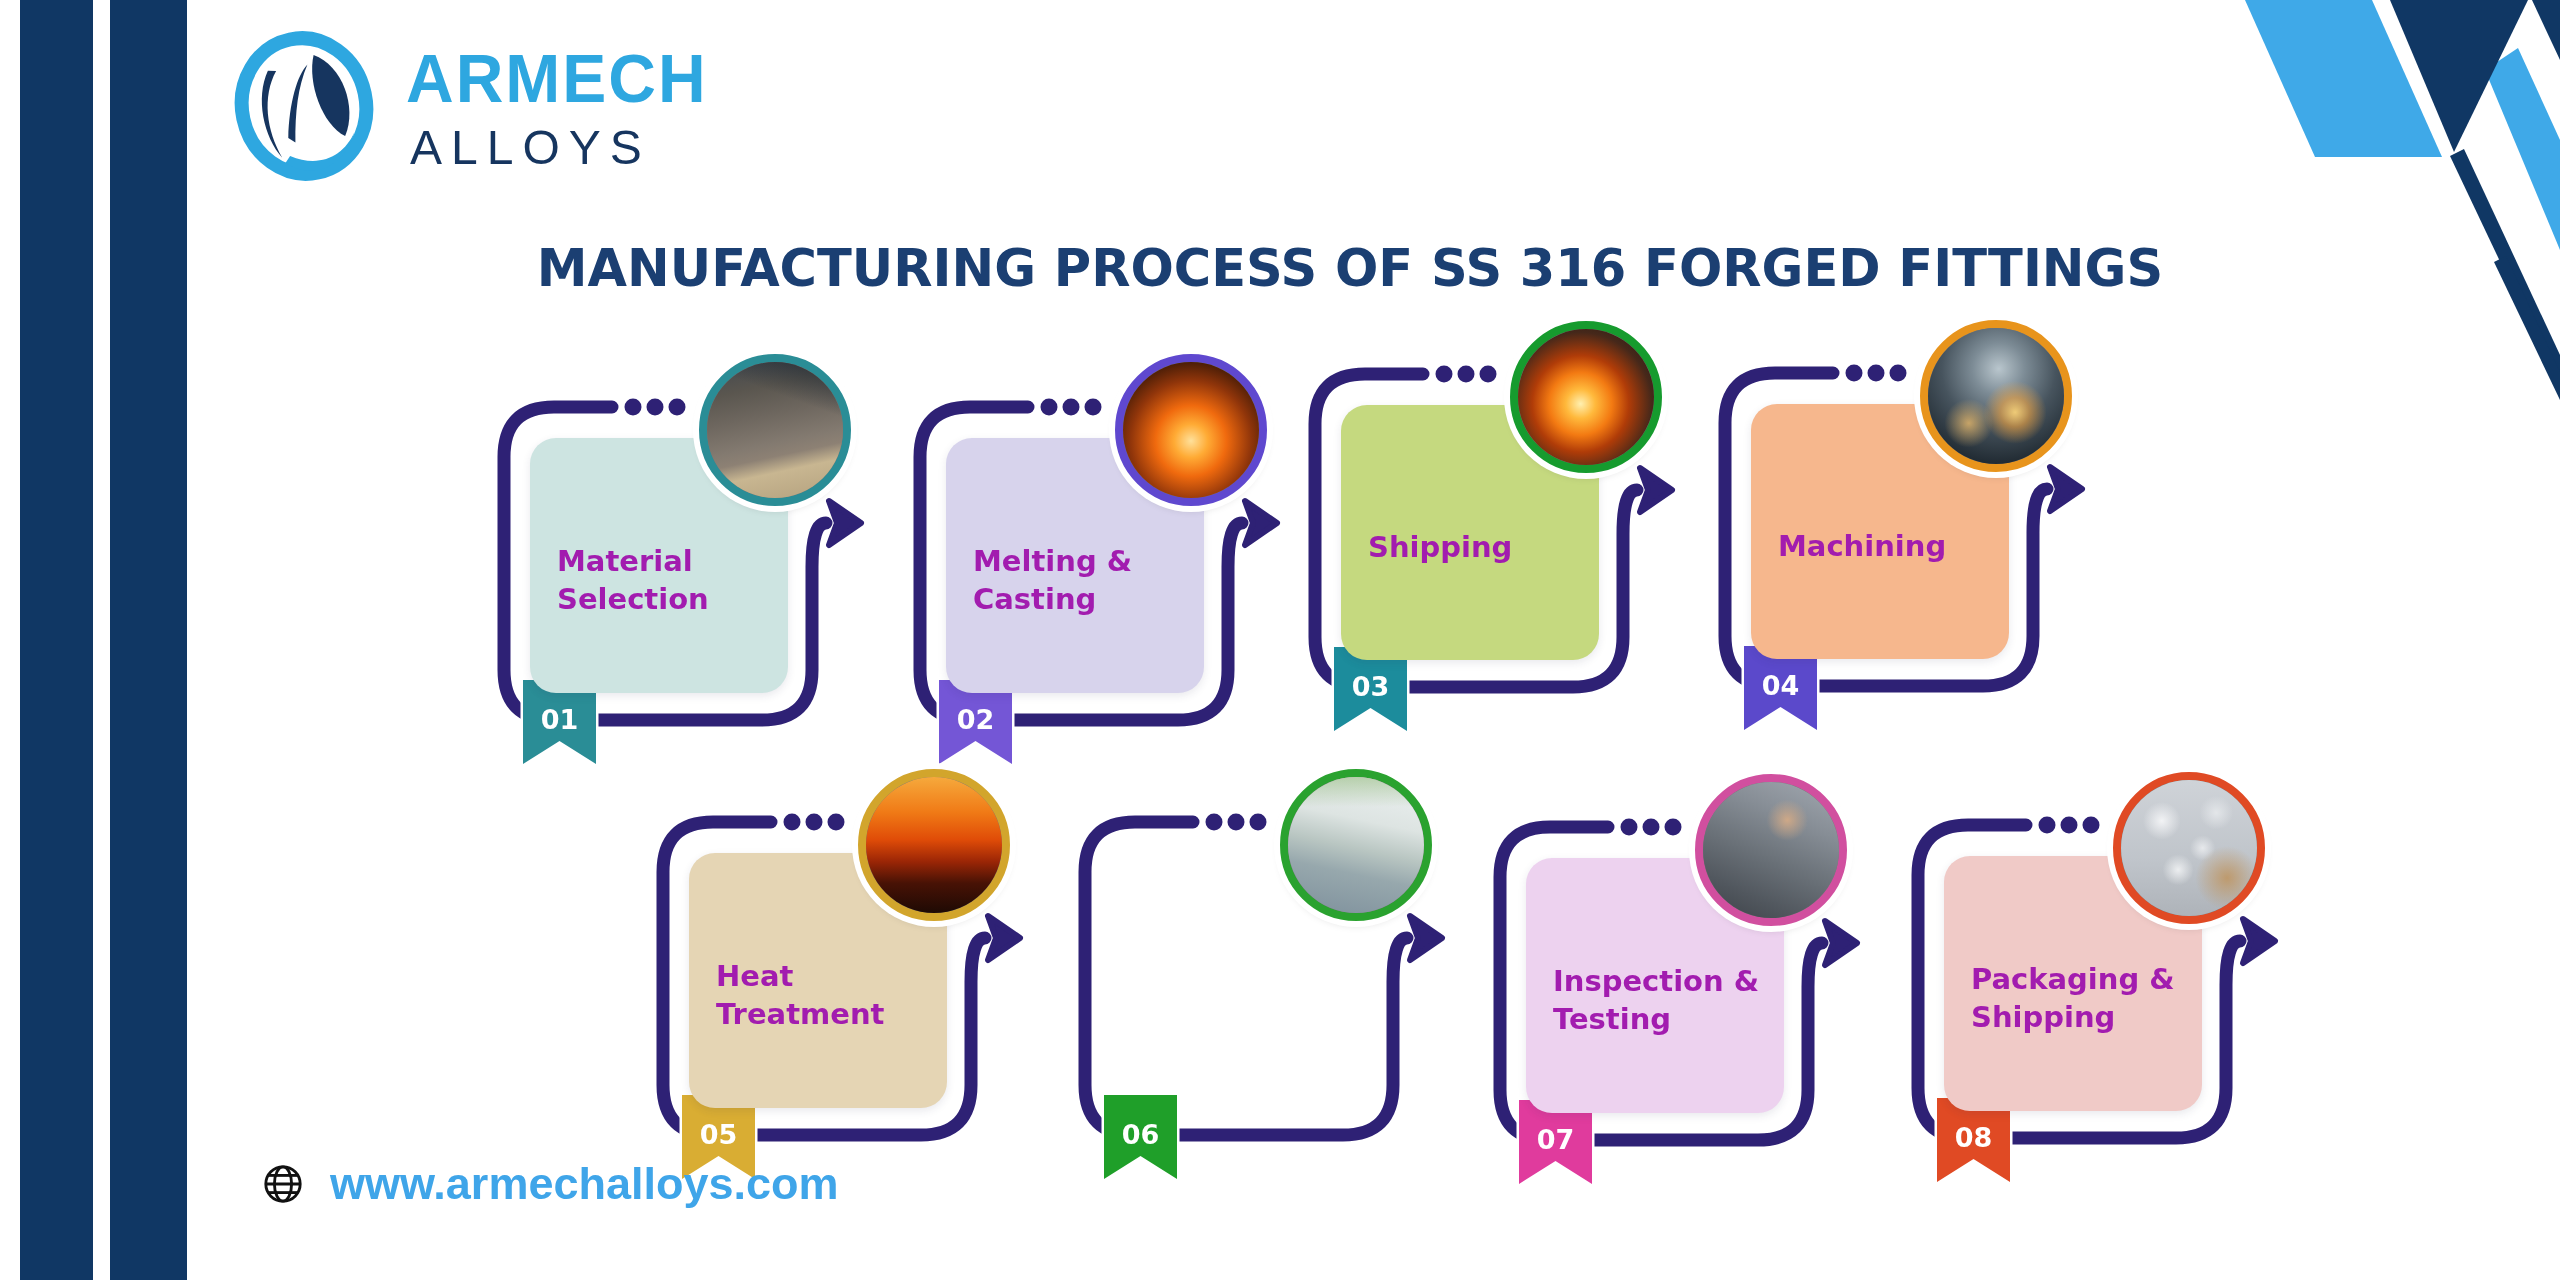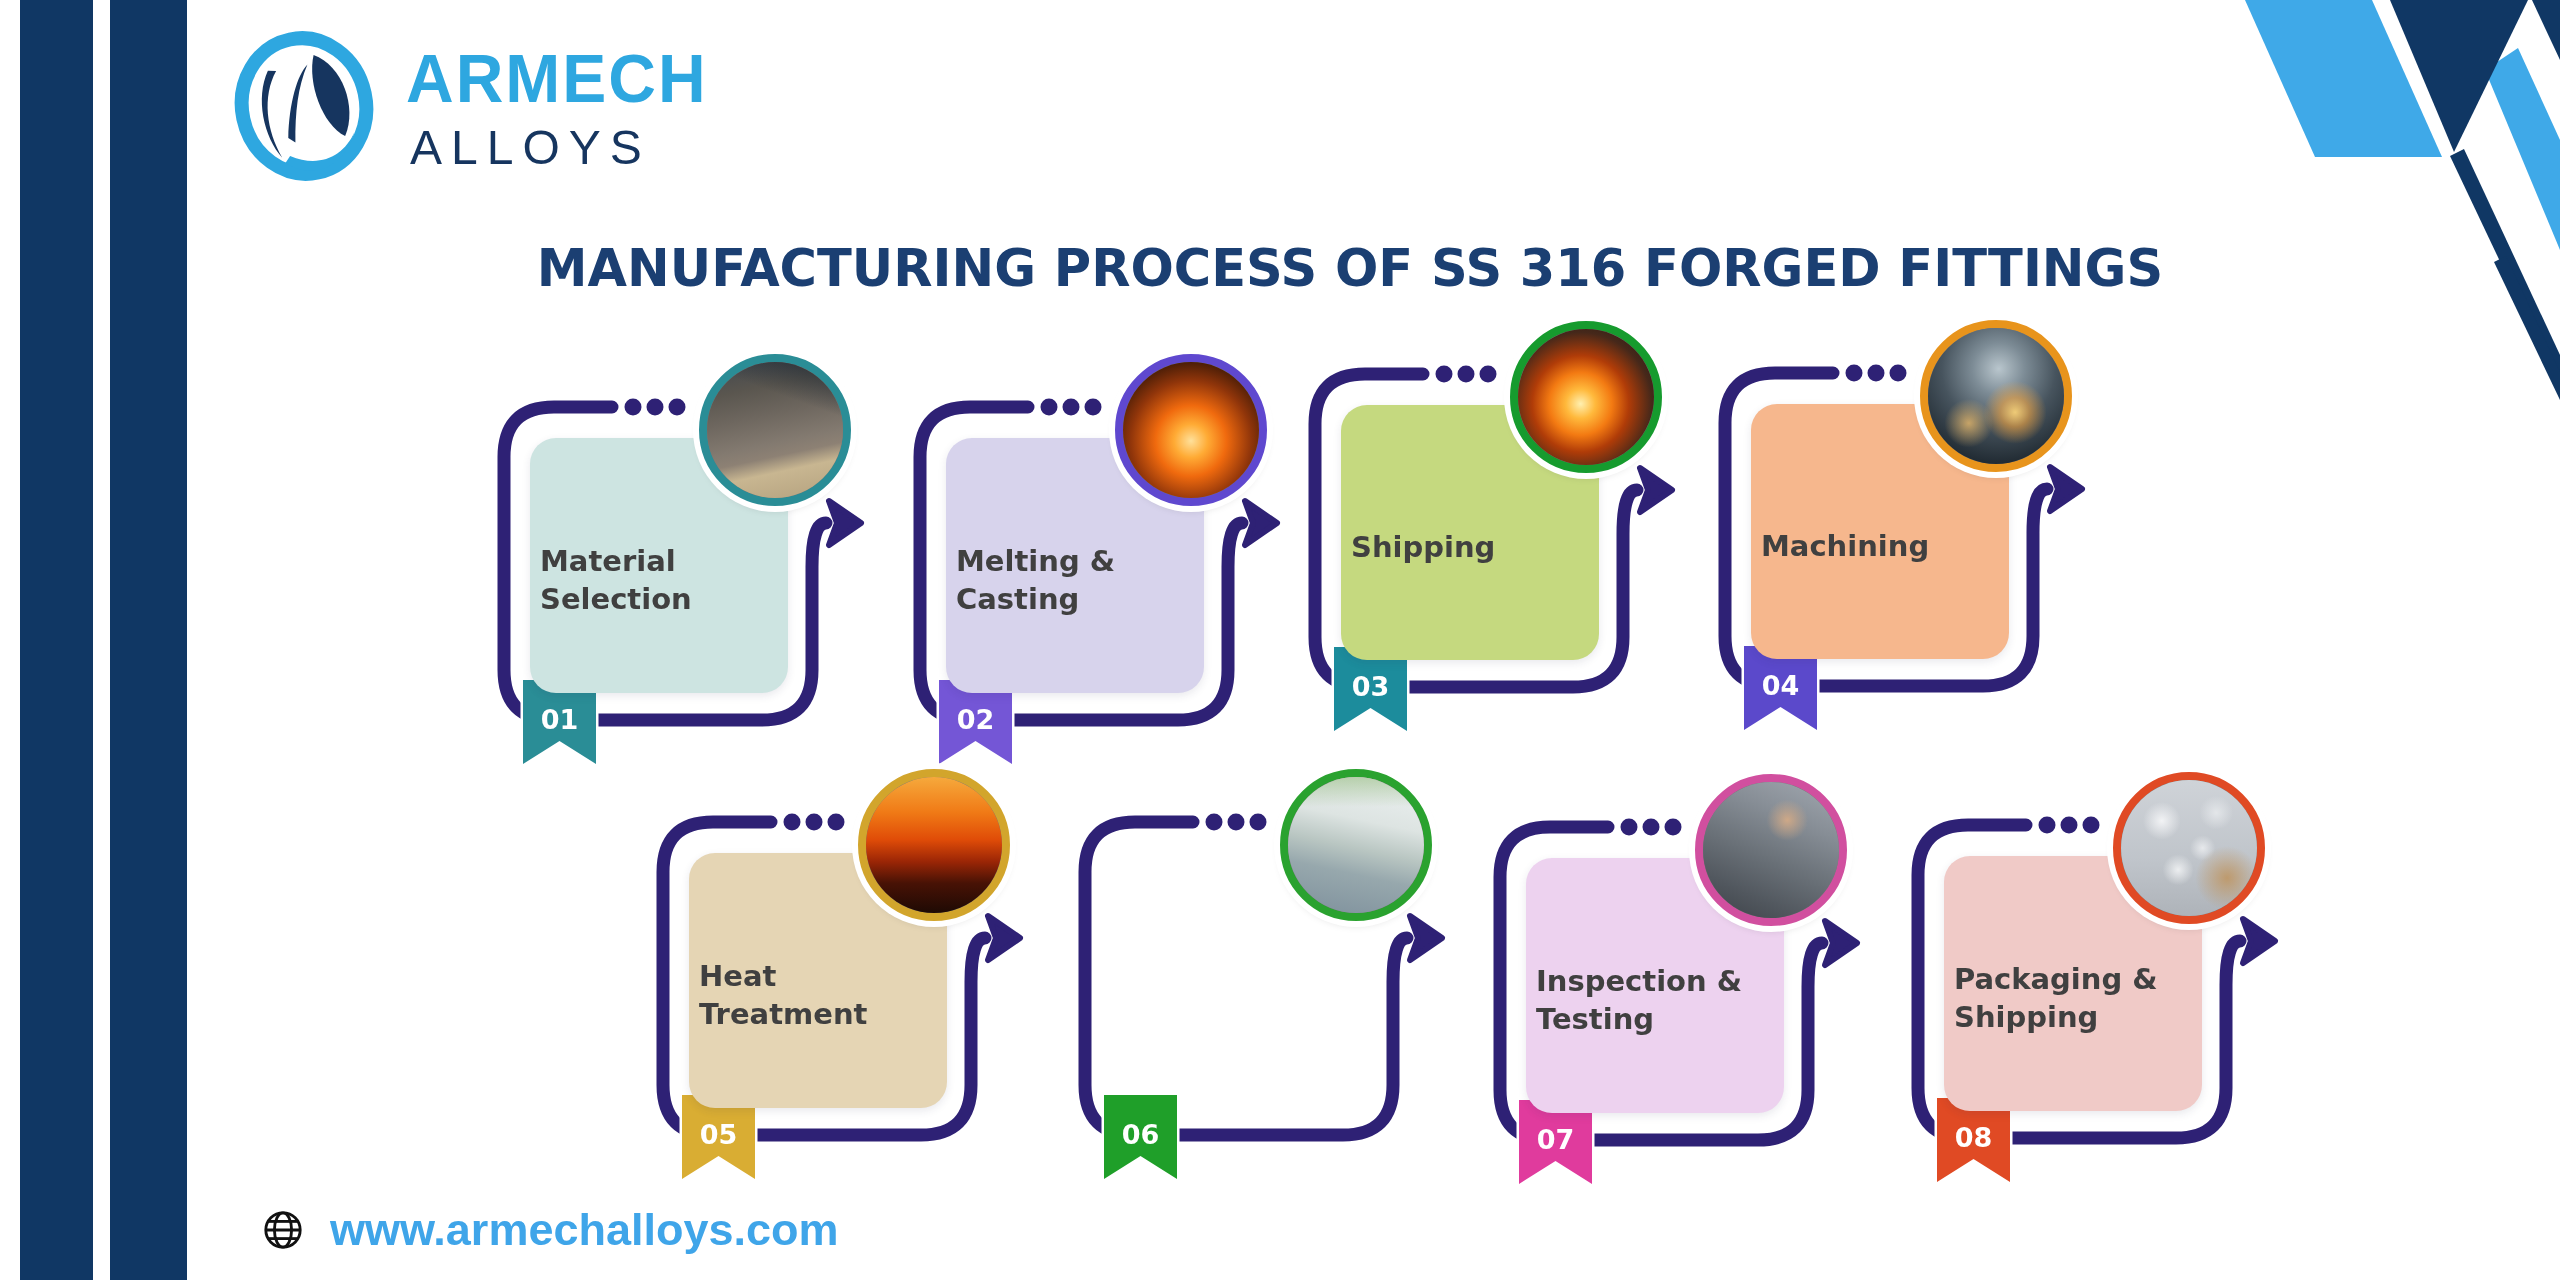--- a/index.html
+++ b/index.html
@@ -43,22 +43,22 @@
   .dot{fill:var(--outline,#2e2175);}
   .arrowhead{fill:var(--outline,#2e2175);stroke:var(--outline,#2e2175);stroke-width:6;stroke-linejoin:round;}
   .ribbon-shape{fill:var(--accent,#2a8d96);stroke:#ffffff;stroke-width:5;paint-order:stroke;stroke-linejoin:miter;}
   .ribbon-number{fill:#ffffff;font-size:27px;font-weight:bold;font-family:"DejaVu Sans",sans-serif;}
   .inner-card{
     position:absolute;left:38px;top:101px;width:258px;height:255px;border-radius:26px;
     background:var(--card,#cde4e1);box-shadow:0 3px 8px rgba(40,40,80,.10);
     display:flex;align-items:center;
   }
   .step-label{
-    padding-left:10px;padding-right:14px;transform:translateY(14px);
-    font-size:29px;line-height:38px;font-weight:bold;color:#404040;
+    padding-left:27px;padding-right:14px;transform:translateY(14px);
+    font-size:29px;line-height:38px;font-weight:bold;color:#a21caf;
   }
   .photo-wrap{
     position:absolute;left:207px;top:17px;width:136px;height:136px;border-radius:50%;
     border:8px solid var(--ring,#2a8d96);box-shadow:0 0 0 6px #ffffff, 0 4px 8px rgba(0,0,0,.15);
     overflow:hidden;background:#777;
   }
   .photo{width:100%;height:100%;}
   
   .photo-0{background:
     linear-gradient(200deg, rgba(30,40,50,.85) 0%, rgba(30,40,50,0) 30%),
@@ -78,21 +78,21 @@
     linear-gradient(204deg,#a3a9b1 0%,#868d95 30%,#6a7178 55%,#51575e 78%,#3c4147 100%);}
   .photo-7{background:
     radial-gradient(circle at 78% 72%, rgba(190,150,100,.9) 0%, rgba(190,150,100,0) 22%),
     radial-gradient(circle at 30% 30%, #f2f3f5 0%, rgba(242,243,245,0) 14%),
     radial-gradient(circle at 60% 50%, #e7e9ec 0%, rgba(231,233,236,0) 12%),
     radial-gradient(circle at 42% 66%, #eceef0 0%, rgba(236,238,240,0) 13%),
     radial-gradient(circle at 70% 24%, #e3e6e9 0%, rgba(227,230,233,0) 12%),
     linear-gradient(180deg,#cfd3d8 0%,#bfc4ca 60%,#aeb3b9 100%);}
 
   
-  .website{position:absolute;left:262px;top:1204px;display:flex;align-items:center;gap:26px;}
+  .website{position:absolute;left:262px;top:1158px;display:flex;align-items:center;gap:26px;}
   .globe-icon{width:42px;height:42px;}
   .website-url{
     font-size:45px;font-weight:bold;color:var(--website-blue,#3fa5e9);
     font-family:"Liberation Sans",sans-serif;text-decoration:none;
   }
 </style>
 </head>
 <body>
 
 <div class="side-bar b1"></div>

